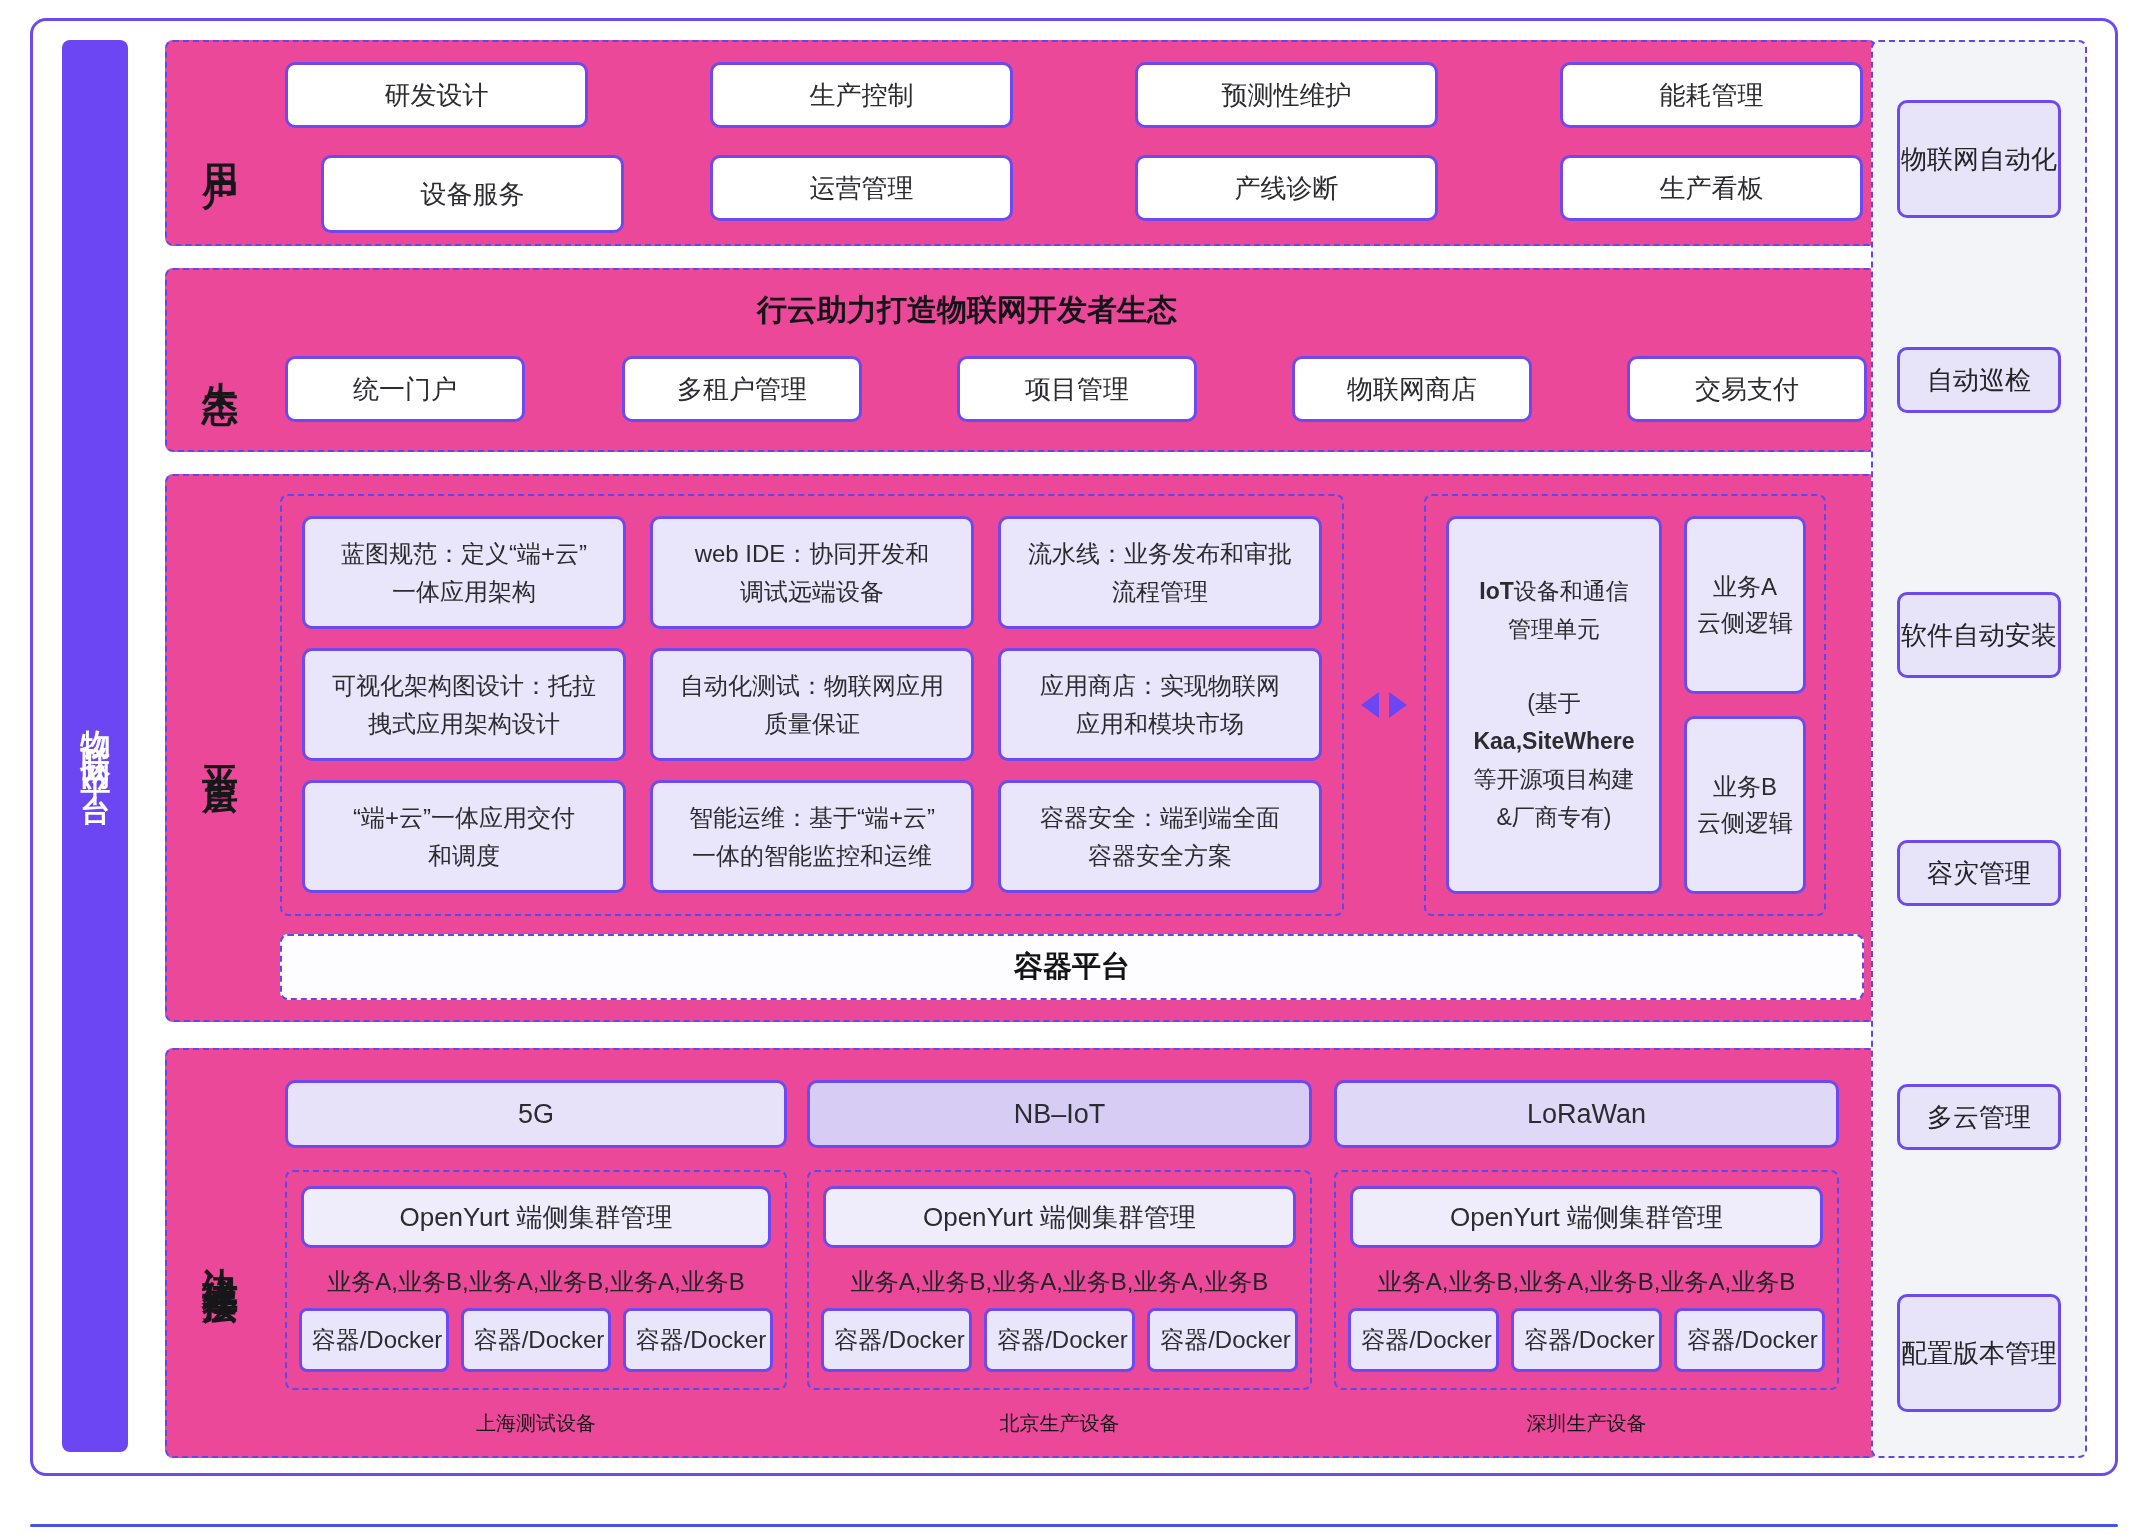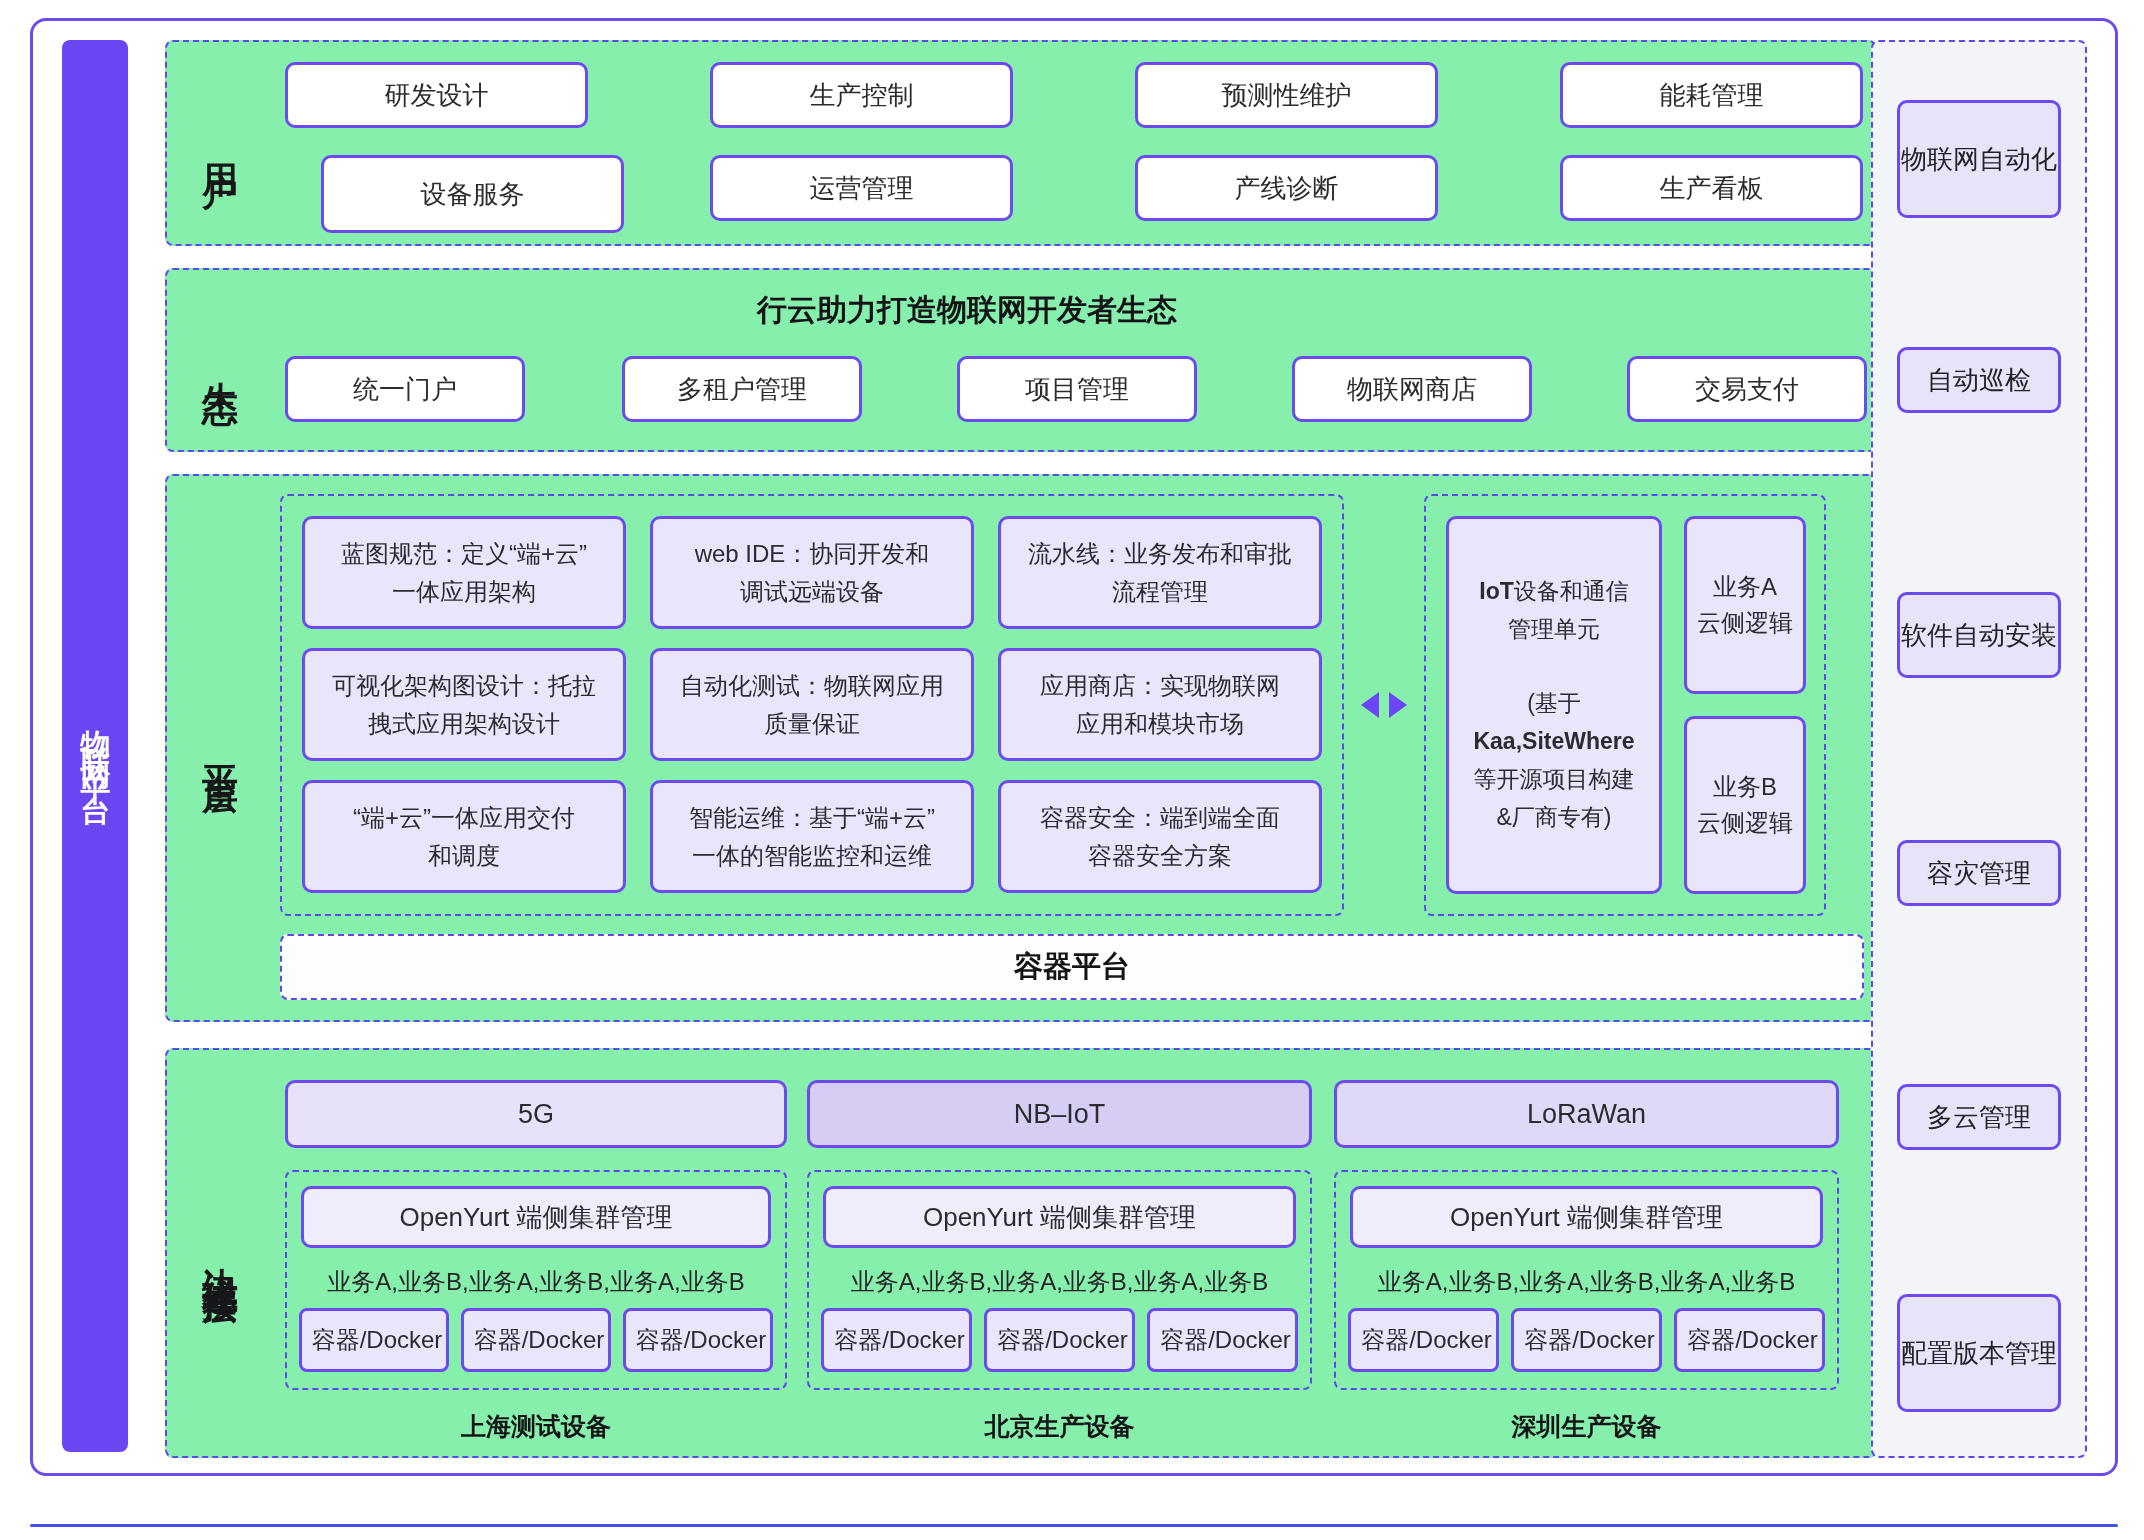--- a/index.html
+++ b/index.html
@@ -5,21 +5,21 @@
   html,body{margin:0;padding:0;background:#fff;}
   #canvas{position:relative;width:2144px;height:1540px;background:#fff;overflow:hidden;
           font-family:"Liberation Sans",sans-serif;color:#2c2c30;}
   .frame{position:absolute;left:30px;top:18px;width:2088px;height:1458px;
          border:3px solid #6C4AEF;border-radius:16px;background:#fff;box-sizing:border-box;}
   .bottom-line{position:absolute;left:30px;top:1524px;width:2088px;height:3px;background:#4452E8;border-radius:2px;}
   .iot-bar{position:absolute;left:62px;top:40px;width:66px;height:1412px;background:#6B46F2;
            border-radius:8px;color:#fff;display:flex;align-items:center;justify-content:center;}
   .vtext{writing-mode:vertical-rl;text-orientation:upright;font-weight:bold;}
   .iot-bar .vtext{font-size:30px;letter-spacing:16px;}
-  .section{position:absolute;background:#86efac;border:2px dashed #5D48EC;border-radius:8px;box-sizing:border-box;}
+  .section{position:absolute;background:#ec4899;border:2px dashed #5D48EC;border-radius:8px;box-sizing:border-box;}
   .sec-label{position:absolute;left:28px;top:50%;transform:translateY(-50%);
              writing-mode:vertical-rl;text-orientation:upright;font-weight:bold;
              font-size:36px;color:#17171a;letter-spacing:8px;}
   .box{position:absolute;border:3px solid #6C4AEF;border-radius:10px;display:flex;
        align-items:center;justify-content:center;box-sizing:border-box;text-align:center;}
   .wbox{background:#fff;font-size:26px;}
   .eco-title{position:absolute;left:115px;top:20px;width:1370px;text-align:center;
              font-weight:bold;font-size:30px;color:#141418;}
   .pgrid{position:absolute;left:113px;top:18px;width:1064px;height:422px;border:2px dashed #5D48EC;
          border-radius:8px;display:grid;grid-template-columns:repeat(3,324px);grid-auto-rows:113px;
@@ -41,21 +41,21 @@
   .cplat{position:absolute;left:113px;top:458px;width:1584px;height:66px;border:2px dashed #5D48EC;
          border-radius:8px;background:#FDFDFF;display:flex;align-items:center;justify-content:center;
          font-weight:bold;font-size:29px;color:#141418;box-sizing:border-box;}
   .net{top:30px;height:68px;font-size:27px;}
   .cluster{position:absolute;top:120px;height:220px;border:2px dashed #5D48EC;border-radius:8px;box-sizing:border-box;}
   .oyurt{left:14px;right:14px;top:14px;height:62px;background:#EFECFB;font-size:26px;width:auto;}
   .svc{position:absolute;top:94px;left:0;right:0;text-align:center;font-size:24px;color:#242428;}
   .dockers{position:absolute;left:12px;right:12px;top:136px;height:64px;display:flex;gap:12px;}
   .dbox{flex:1;position:static;background:#E9E5FA;border:3px solid #6C4AEF;border-radius:8px;
         display:flex;align-items:center;justify-content:center;font-size:24px;padding-left:6px;}
-  .caption{position:absolute;top:360px;font-weight:bold;font-size:25px;color:#141418;text-align:center;}
+  .caption{position:absolute;top:360px;font-weight:normal;font-size:20px;color:#141418;text-align:center;}
   .rail{position:absolute;left:1871px;top:40px;width:216px;height:1418px;background:#F3F4F8;
         border:2px dashed #5D48EC;border-radius:8px;box-sizing:border-box;}
   .rbox{position:absolute;left:24px;width:164px;background:#E7E3F8;border:3px solid #6C4AEF;
         border-radius:10px;display:flex;flex-direction:row;align-items:center;justify-content:center;
         font-size:26px;line-height:1.5;color:#242428;box-sizing:border-box;text-align:center;}
   .b{font-weight:bold;}
   .gapline{height:36px;}
 </style>
 </head>
 <body>

